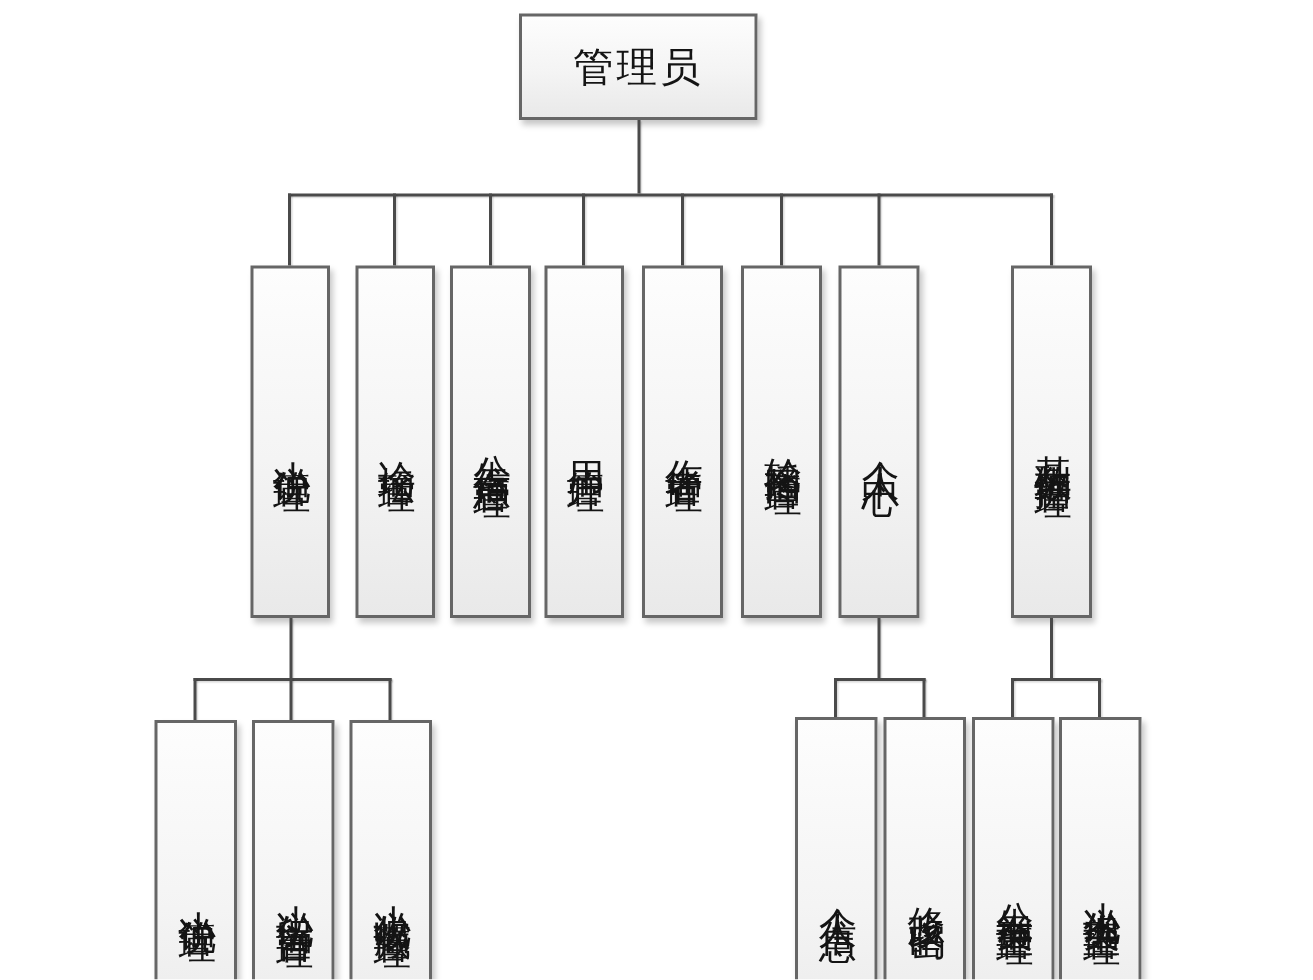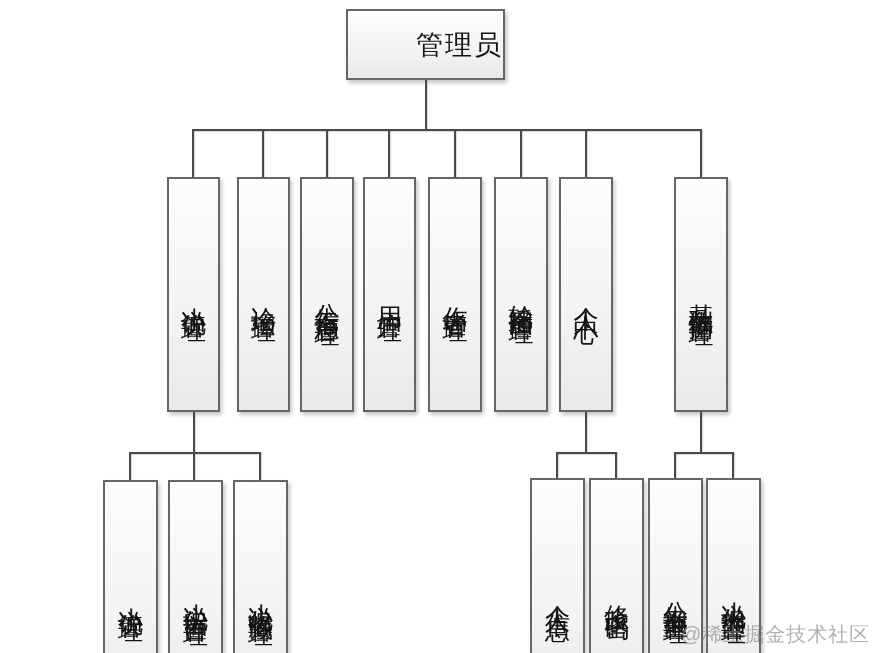--- a/index.html
+++ b/index.html
@@ -18,21 +18,20 @@
     border: 2px solid #666666;
     box-shadow: 2px 3px 4px rgba(0,0,0,0.22);
     display: flex;
     align-items: center;
     justify-content: center;
     color: #141414;
   }
   .root-box {
     font-size: 27px;
     letter-spacing: 2px;
-    justify-content: flex-end;
   }
   .vtext {
     writing-mode: vertical-rl;
     text-orientation: upright;
     font-size: 25px;
     letter-spacing: 4px;
     line-height: 1;
     white-space: nowrap;
   }
   .line {
@@ -128,15 +127,14 @@
   <div class="box" style="left:589px; top:478px; width:55px; height:230px;">
     <span class="vtext">修改密码</span>
   </div>
   <div class="box" style="left:648px; top:478px; width:55px; height:230px;">
     <span class="vtext">公告类型管理</span>
   </div>
   <div class="box" style="left:706px; top:478px; width:55px; height:230px;">
     <span class="vtext">小说类型管理</span>
   </div>
 
-  <div class="watermark">@稀土掘金技术社区</div>
 
 </div>
 
 </body></html>

